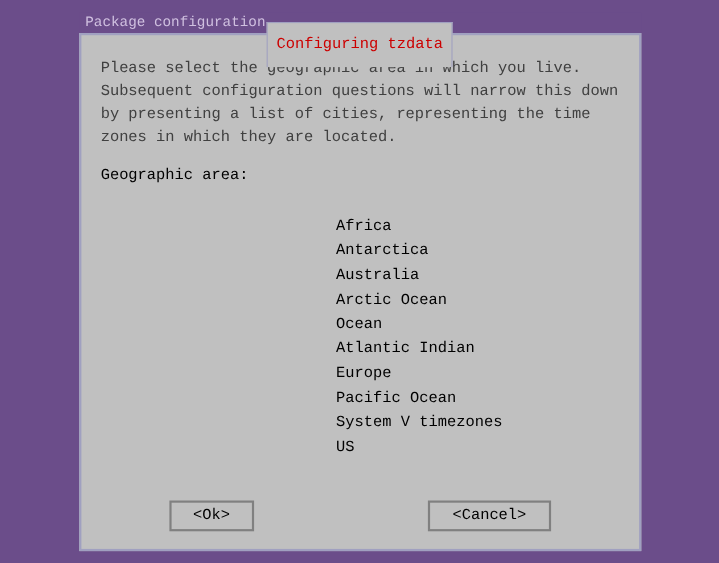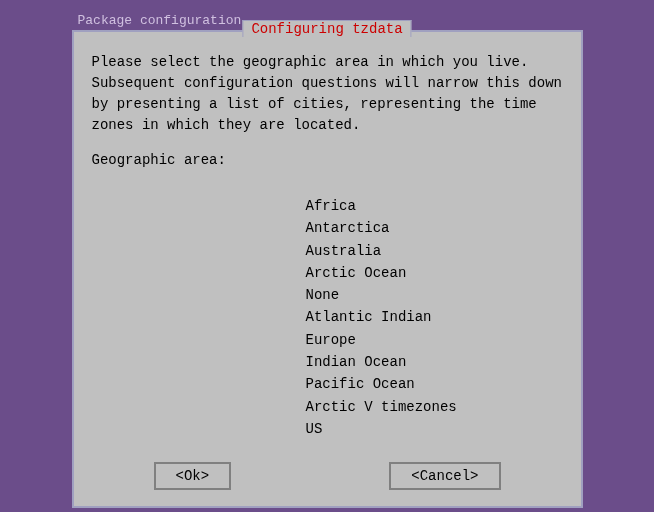--- a/index.html
+++ b/index.html
@@ -45,37 +45,37 @@
       position: relative;
     }
 
     .tab-title {
       position: absolute;
       top: -12px;
       left: 50%;
       transform: translateX(-50%);
       background-color: #c0c0c0;
       color: #cc0000;
-      padding: 0 8px;
+      padding: 12px 8px;
       font-size: 14px;
       border-left: 1px solid #a0a0c0;
       border-right: 1px solid #a0a0c0;
       border-top: 1px solid #a0a0c0;
       white-space: nowrap;
     }
 
     .content {
       padding: 20px 18px 10px 18px;
       flex: 1;
       display: flex;
       flex-direction: column;
     }
 
     .description {
-      color: #000000;
+      color: #404040;
       line-height: 1.5;
       margin-bottom: 16px;
       font-size: 14px;
     }
 
     .geo-label {
       color: #000000;
       font-size: 14px;
     }
 
@@ -130,26 +130,25 @@
     <div class="tab-title">Configuring tzdata</div>
     <div class="content">
       <div class="description">Please select the geographic area in which you live. Subsequent configuration questions will narrow this down by presenting a list of cities, representing the time zones in which they are located.</div>
       <div class="geo-label">Geographic area:</div>
       <div class="list-container">
         <div class="list-items-wrapper" id="list-items">
         <div class="list-item">Africa</div>
             <div class="list-item">Antarctica</div>
             <div class="list-item">Australia</div>
             <div class="list-item">Arctic Ocean</div>
-            <div class="list-item">None</div>
+            <div class="list-item">Ocean</div>
             <div class="list-item">Atlantic Indian</div>
             <div class="list-item">Europe</div>
-            <div class="list-item">Indian Ocean</div>
             <div class="list-item">Pacific Ocean</div>
-            <div class="list-item">Arctic V timezones</div>
+            <div class="list-item">System V timezones</div>
             <div class="list-item">US</div>
           </div>
       </div>
     </div>
     <div class="button-bar">
       <button class="btn">&lt;Ok&gt;</button>
       <button class="btn">&lt;Cancel&gt;</button>
     </div>
   </div>
 </div>

